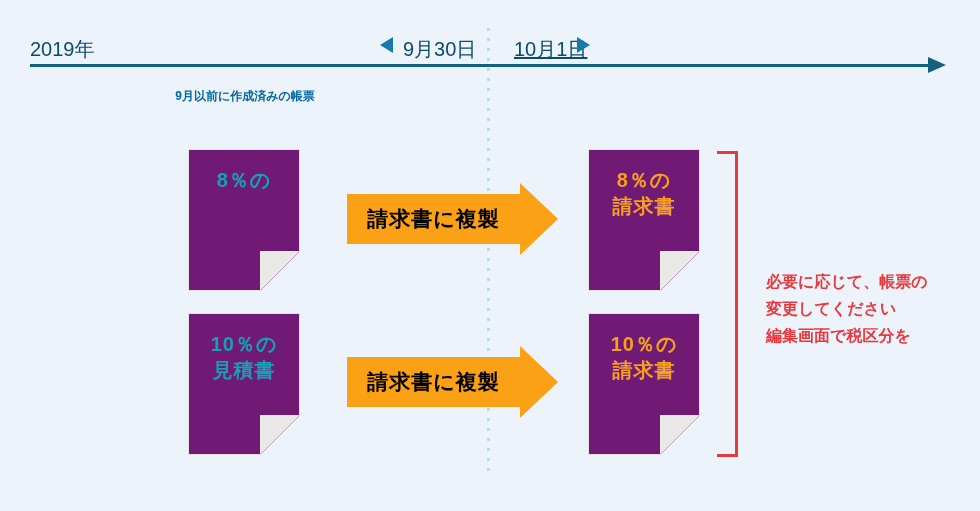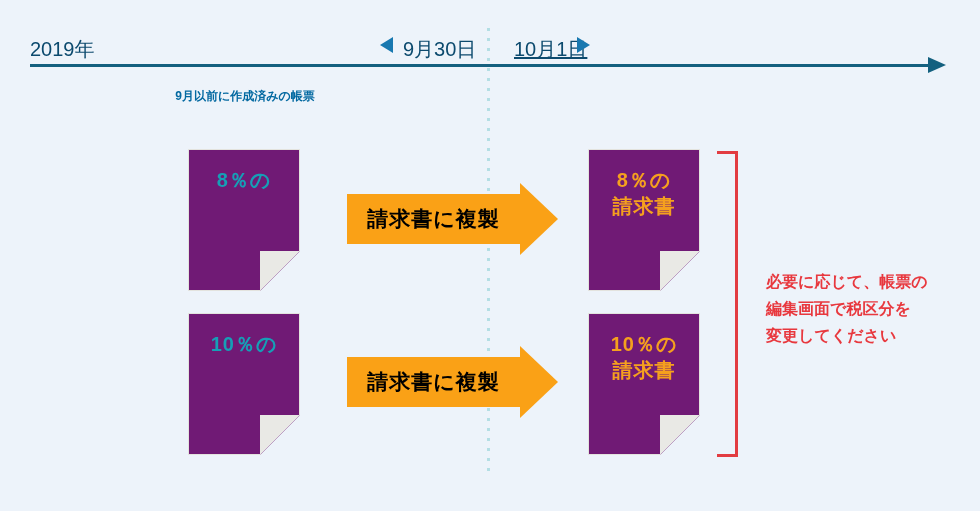--- a/index.html
+++ b/index.html
@@ -176,20 +176,21 @@
   <div class="doc doc-a">
     <div class="doc-text" style="color: rgb(22, 159, 182);">
       <div>8％の</div>
     </div>
     <div class="fold"></div>
   </div>
 
   <div class="doc doc-b">
     <div class="doc-text" style="color: rgb(22, 159, 182);">
       <div>10％の</div>
+      <div>見積書</div>
     </div>
     <div class="fold"></div>
   </div>
 
   <div class="doc doc-c">
     <div class="doc-text" style="color: rgb(245, 160, 30);">
       <div>8％の</div>
       <div>請求書</div>
     </div>
     <div class="fold"></div>
@@ -209,17 +210,17 @@
   </div>
 
   <div class="arrow arrow-2">
     <div class="arrow-body">請求書に複製</div>
     <div class="arrow-head"></div>
   </div>
 
   <div class="bracket"></div>
   <div class="note">
     <div>必要に応じて、帳票の</div>
+    <div>変更してください</div>
     <div>編集画面で税区分を</div>
-    <div>変更してください</div>
   </div>
 
 </div>
 
 </body></html>

